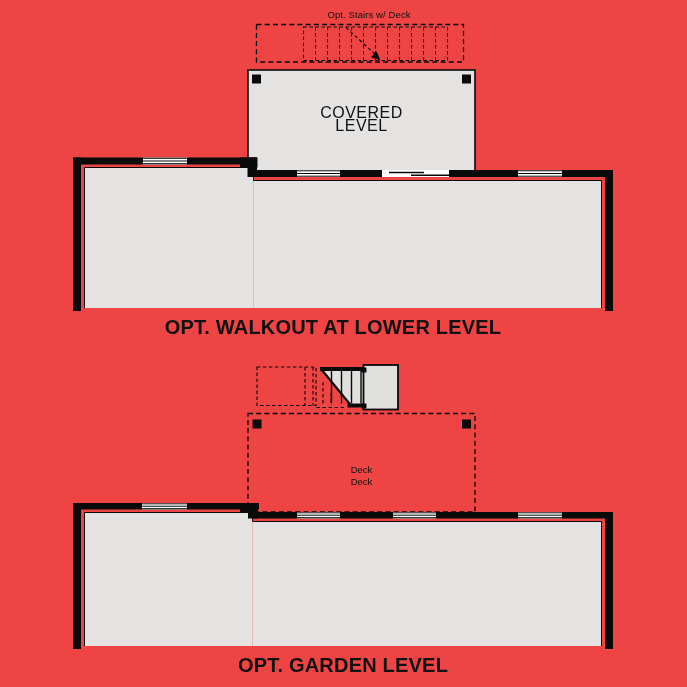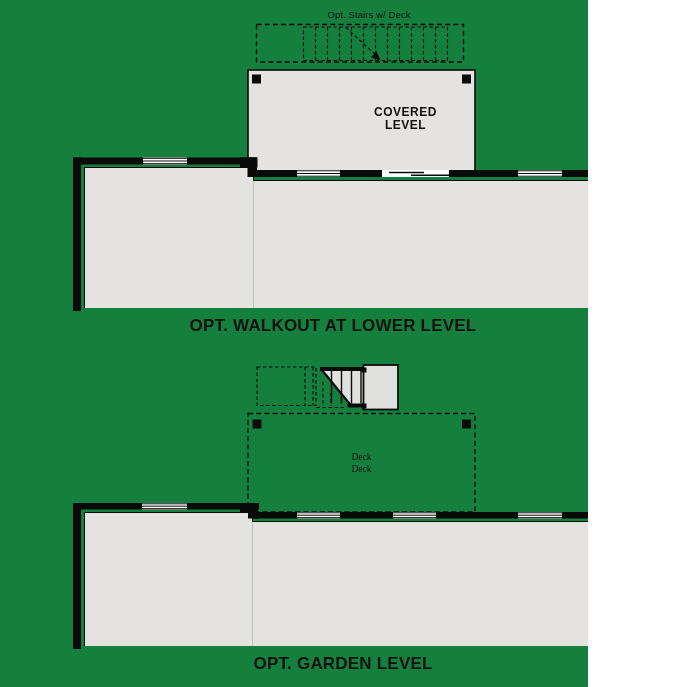--- a/index.html
+++ b/index.html
@@ -1,25 +1,25 @@
 <!DOCTYPE html>
 <html><head>
 <meta charset="utf-8">
 <style>
   html,body{margin:0;padding:0;background:#ffffff;}
   .sheet{
-    position:relative;width:588px;height:687px;background:#15803d;overflow:hidden;
+    position:relative;width:687px;height:687px;background:#ef4444;overflow:hidden;
     font-family:"Liberation Sans", sans-serif;color:#0a0a0a;
   }
   .sheet svg{position:absolute;left:0;top:0;}
   .label{position:absolute;text-align:center;color:#111;}
   .note{font-size:9.5px;letter-spacing:.1px;}
-  .patio-label{font-weight:bold;font-size:12px;line-height:13px;letter-spacing:.5px;margin-left:44px;}
+  .patio-label{font-weight:normal;font-size:16px;line-height:13px;letter-spacing:.5px;}
   .deck-label{font-size:9.5px;line-height:11.5px;}
-  .caption{font-weight:bold;font-size:17px;letter-spacing:.2px;}
+  .caption{font-weight:bold;font-size:20px;letter-spacing:.2px;}
   
   .wall{fill:#0a0a0a;}
   .ln{stroke:#0a0a0a;fill:none;}
   .dash{stroke:#0a0a0a;fill:none;stroke-width:1.3;stroke-dasharray:5 3.2;}
   .dash2{stroke:#0a0a0a;fill:none;stroke-width:1.1;stroke-dasharray:3.4 2.6;}
   .floor{fill:#e4e3e1;}
   .stairfill{fill:#e0e0de;}
 </style>
 </head>
 <body>
@@ -132,20 +132,20 @@
 
   <div class="label note" style="left:265px;top:9px;width:208px;">Opt. Stairs w/ Deck</div>
 
   <div class="label patio-label" style="left:248px;top:106px;width:227px;">
     <div>COVERED</div>
     <div>LEVEL</div>
   </div>
 
   <div class="label caption" style="left:53px;top:316px;width:560px;">OPT. WALKOUT AT LOWER LEVEL</div>
 
-  <div class="label deck-label" style="left:248px;top:452px;width:227px;font-family:Liberation Serif, serif;">
+  <div class="label deck-label" style="left:248px;top:464px;width:227px;">
     <div>Deck</div>
     <div>Deck</div>
   </div>
 
   <div class="label caption" style="left:63px;top:654px;width:560px;">OPT. GARDEN LEVEL</div>
 
 </div>
 
 </body></html>

